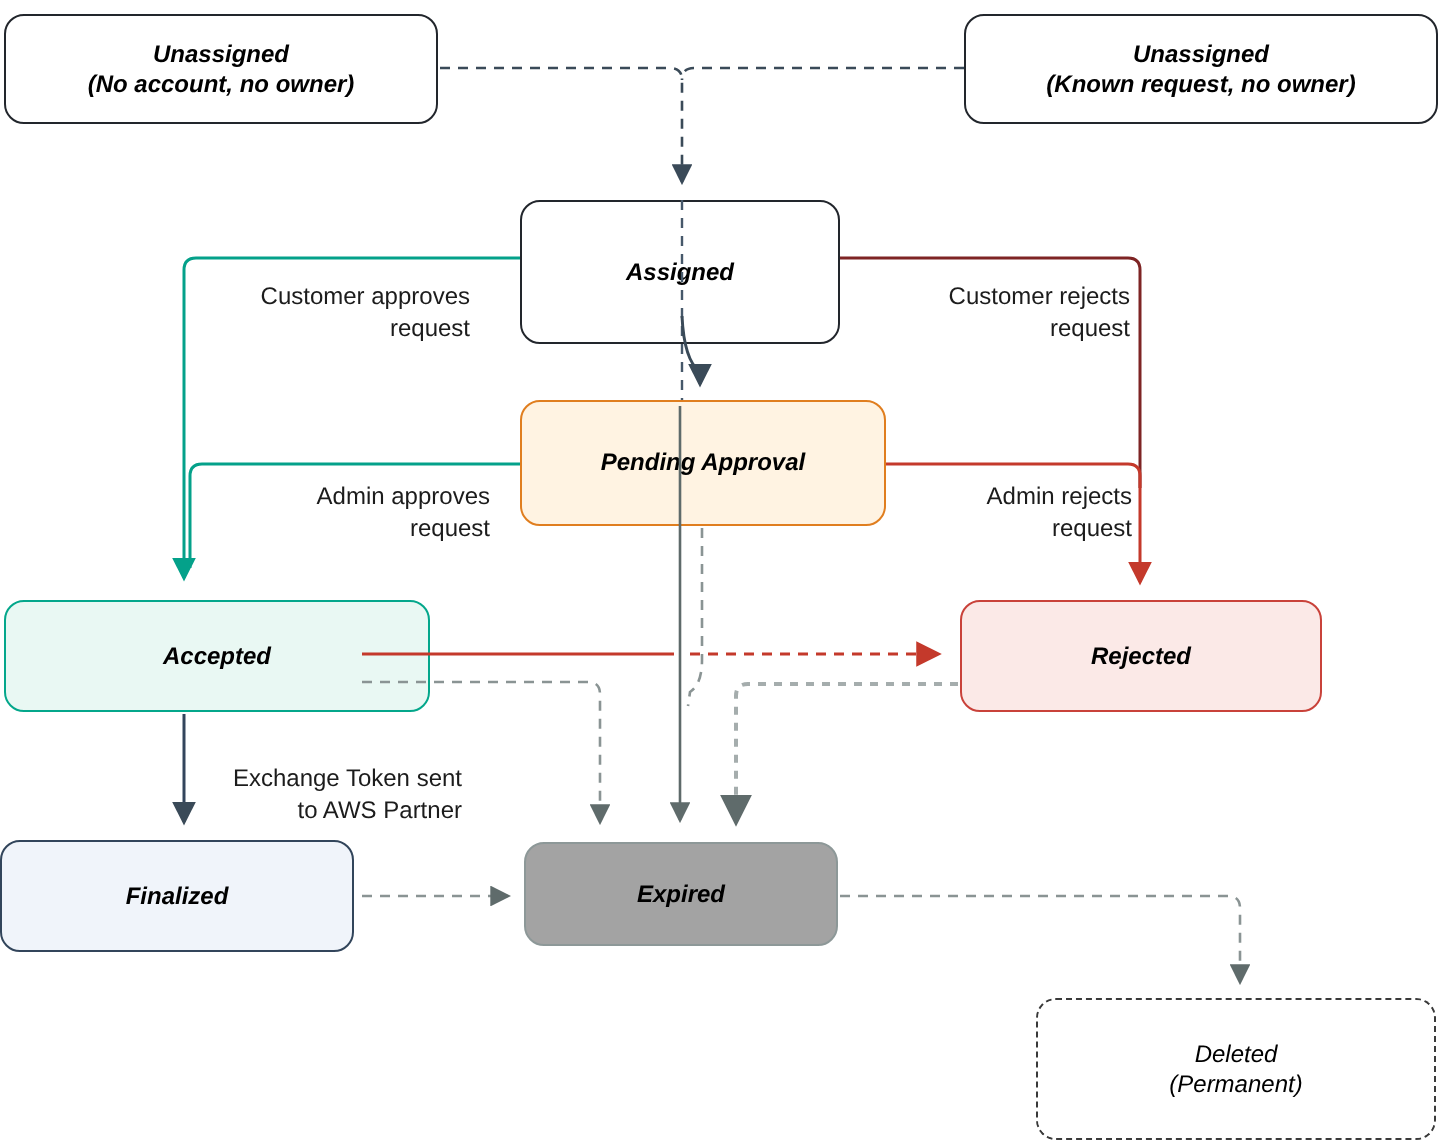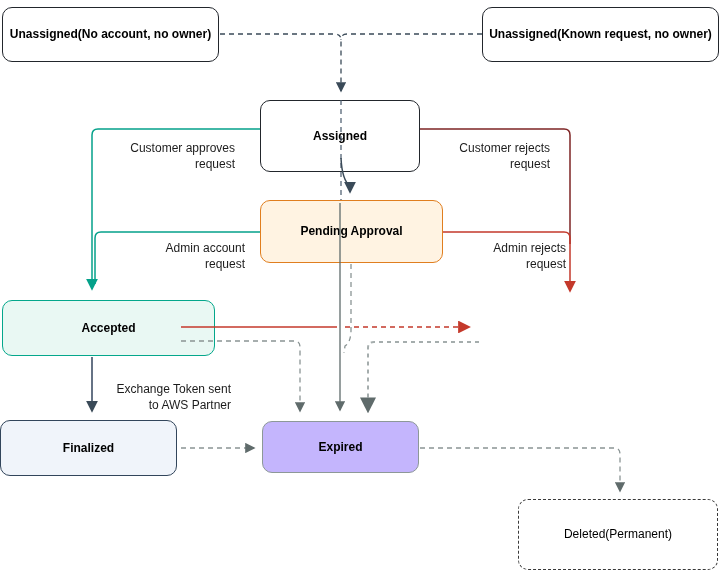--- a/index.html
+++ b/index.html
@@ -2,30 +2,31 @@
 <html><head>
 <meta charset="utf-8">
 <style>
   html,body{margin:0;padding:0;background:#ffffff;}
   #diagram{
     position:relative;width:721px;height:573px;background:#ffffff;
     font-family:"Liberation Sans", sans-serif;overflow:hidden;
   }
   .node{
     position:absolute;box-sizing:border-box;border-radius:10px;background:#fff;
-    display:flex;align-items:center;justify-content:center;
+    display:flex;flex-direction:column;align-items:center;justify-content:center;
     font-size:12px;font-weight:bold;color:#000;text-align:center;line-height:15px;
     z-index:1;
+    font-style:italic;
   }
   .node.black  {border:1.5px solid #22262c;}
   .node.orange {border:1.5px solid #e07e1f;background:#fff3e2;}
   .node.teal   {border:1.5px solid #04a78b;background:#e9f8f3;}
   .node.red    {border:1.5px solid #c9423a;background:#fbe9e7;}
   .node.navy   {border:1.5px solid #32455b;background:#f0f4fa;}
-  .node.gray   {border:1.5px solid #8d9898;background:#c4b5fd;}
+  .node.gray   {border:1.5px solid #8d9898;background:#a3a3a3;}
   .node.dashed {border:1.5px dashed #3a3a3a;background:#fff;font-weight:normal;}
   .elabel{
     position:absolute;font-size:12px;color:#1c1c1c;text-align:right;
     line-height:16px;z-index:3;background:transparent;font-weight:normal;
   }
   svg.edges{position:absolute;left:0;top:0;z-index:2;pointer-events:none;}
 </style>
 </head>
 <body>
 
@@ -96,45 +97,48 @@
   </div>
 
   <div class="node orange" style="left:260px;top:200px;width:183px;height:63px;">
     <div>Pending Approval</div>
   </div>
 
   <div class="node teal" style="left:2px;top:300px;width:213px;height:56px;">
     <div>Accepted</div>
   </div>
 
+  <div class="node red" style="left:480px;top:300px;width:181px;height:56px;">
+    <div>Rejected</div>
+  </div>
 
   <div class="node navy" style="left:0;top:420px;width:177px;height:56px;">
     <div>Finalized</div>
   </div>
 
   <div class="node gray" style="left:262px;top:421px;width:157px;height:52px;">
     <div>Expired</div>
   </div>
 
   <div class="node dashed" style="left:518px;top:499px;width:200px;height:71px;">
     <div>Deleted</div>
     <div>(Permanent)</div>
   </div>
 
   <div class="elabel" style="left:95px;top:140px;width:140px;">
     <div>Customer approves</div>
     <div>request</div>
   </div>
 
   <div class="elabel" style="left:105px;top:240px;width:140px;">
-    <div>Admin account</div>
+    <div>Admin approves</div>
     <div>request</div>
   </div>
 
-  <div class="elabel" style="left:410px;top:140px;width:140px;">
+  <div class="elabel" style="left:425px;top:140px;width:140px;">
     <div>Customer rejects</div>
     <div>request</div>
   </div>
 
   <div class="elabel" style="left:426px;top:240px;width:140px;">
     <div>Admin rejects</div>
     <div>request</div>
   </div>
 
   <div class="elabel" style="left:91px;top:381px;width:140px;">

